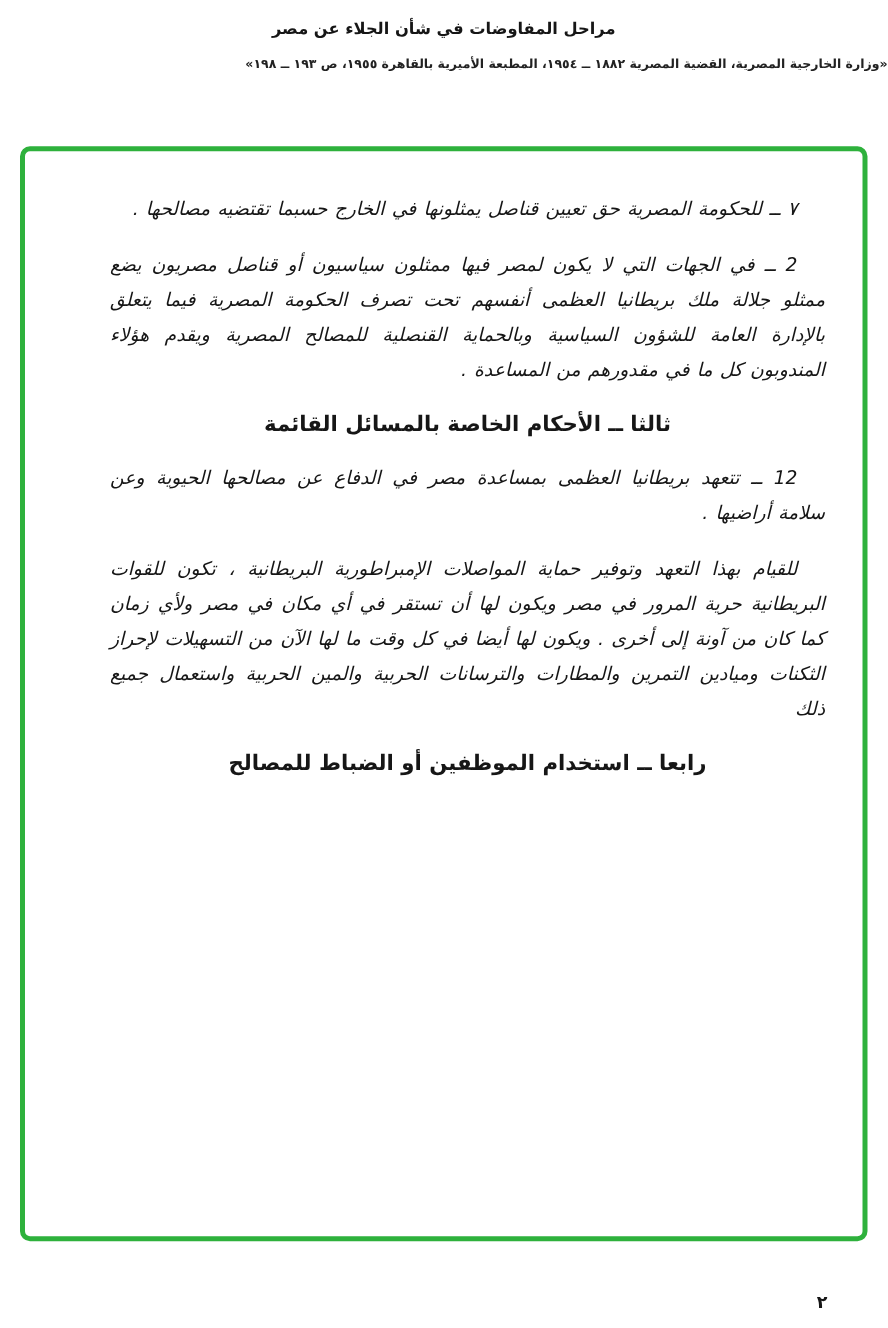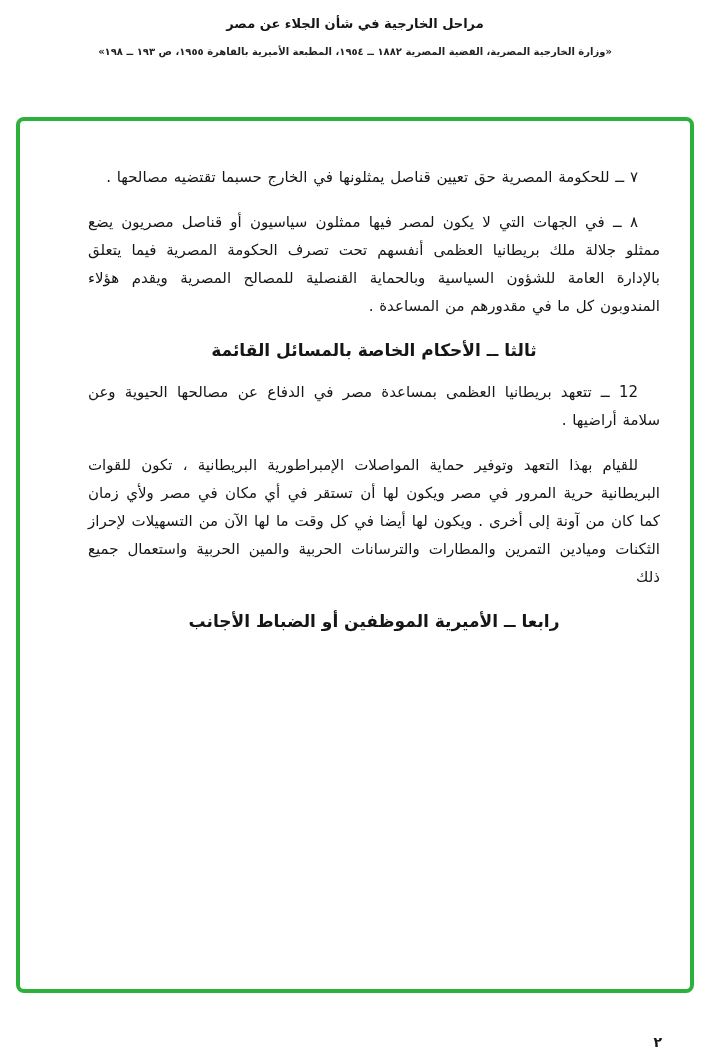--- a/index.html
+++ b/index.html
@@ -34,40 +34,42 @@
   .header .subtitle {
     font-size: 13.5px;
     font-weight: bold;
     margin-bottom: 13px;
     padding: 0 10px;
   }
   .header .source {
     font-size: 10px;
     font-weight: bold;
     color: #222;
+    text-align: right;
   }
   .green-box {
     position: absolute;
     top: 117px;
     left: 16px;
     width: 678px;
     height: 876px;
     border: 4px solid #2eb13c;
     border-radius: 8px;
     padding: 32px 30px 20px 68px;
     box-sizing: border-box;
     background: #ffffff;
   }
   .para {
-    margin: 10px 0 17px 0;
+    margin: 0 0 17px 0;
     font-size: 15px;
     line-height: 28px;
     text-align: justify;
     text-indent: 22px;
     word-spacing: 1px;
+    font-style: italic;
   }
   .section-heading {
     margin: 20px 0 18px 0;
     font-size: 17px;
     font-weight: bold;
     text-align: center;
   }
   .page-num {
     position: absolute;
     bottom: 12px;
@@ -75,28 +77,28 @@
     font-size: 14px;
     font-weight: bold;
   }
 </style>
 </head>
 <body>
 
 <div class="page">
 
   <div class="header">
-    <div class="title">مراحل الخارجية في شأن الجلاء عن مصر</div>
+    <div class="title">مراحل المفاوضات في شأن الجلاء عن مصر</div>
     <div class="source">«وزارة الخارجية المصرية، القضية المصرية ١٨٨٢ ــ ١٩٥٤، المطبعة الأميرية بالقاهرة ١٩٥٥، ص ١٩٣ ــ ١٩٨»</div>
   </div>
 
   <div class="green-box" style="border-color: rgb(46, 177, 60);">
     <p class="para">٧ ــ للحكومة المصرية حق تعيين قناصل يمثلونها في الخارج حسبما تقتضيه مصالحها .</p>
-    <p class="para">٨ ــ في الجهات التي لا يكون لمصر فيها ممثلون سياسيون أو قناصل مصريون يضع ممثلو جلالة ملك بريطانيا العظمى أنفسهم تحت تصرف الحكومة المصرية فيما يتعلق بالإدارة العامة للشؤون السياسية وبالحماية القنصلية للمصالح المصرية ويقدم هؤلاء المندوبون كل ما في مقدورهم من المساعدة .</p>
+    <p class="para">2 ــ في الجهات التي لا يكون لمصر فيها ممثلون سياسيون أو قناصل مصريون يضع ممثلو جلالة ملك بريطانيا العظمى أنفسهم تحت تصرف الحكومة المصرية فيما يتعلق بالإدارة العامة للشؤون السياسية وبالحماية القنصلية للمصالح المصرية ويقدم هؤلاء المندوبون كل ما في مقدورهم من المساعدة .</p>
     <h2 class="section-heading">ثالثا ــ الأحكام الخاصة بالمسائل القائمة</h2>
     <p class="para">12 ــ تتعهد بريطانيا العظمى بمساعدة مصر في الدفاع عن مصالحها الحيوية وعن سلامة أراضيها .</p>
     <p class="para">للقيام بهذا التعهد وتوفير حماية المواصلات الإمبراطورية البريطانية ، تكون للقوات البريطانية حرية المرور في مصر ويكون لها أن تستقر في أي مكان في مصر ولأي زمان كما كان من آونة إلى أخرى . ويكون لها أيضا في كل وقت ما لها الآن من التسهيلات لإحراز الثكنات وميادين التمرين والمطارات والترسانات الحربية والمين الحربية واستعمال جميع ذلك</p>
-    <h2 class="section-heading">رابعا ــ الأميرية الموظفين أو الضباط الأجانب</h2>
+    <h2 class="section-heading">رابعا ــ استخدام الموظفين أو الضباط للمصالح</h2>
   </div>
 
   <div class="page-num">٢</div>
 
 </div>
 
 </body></html>

